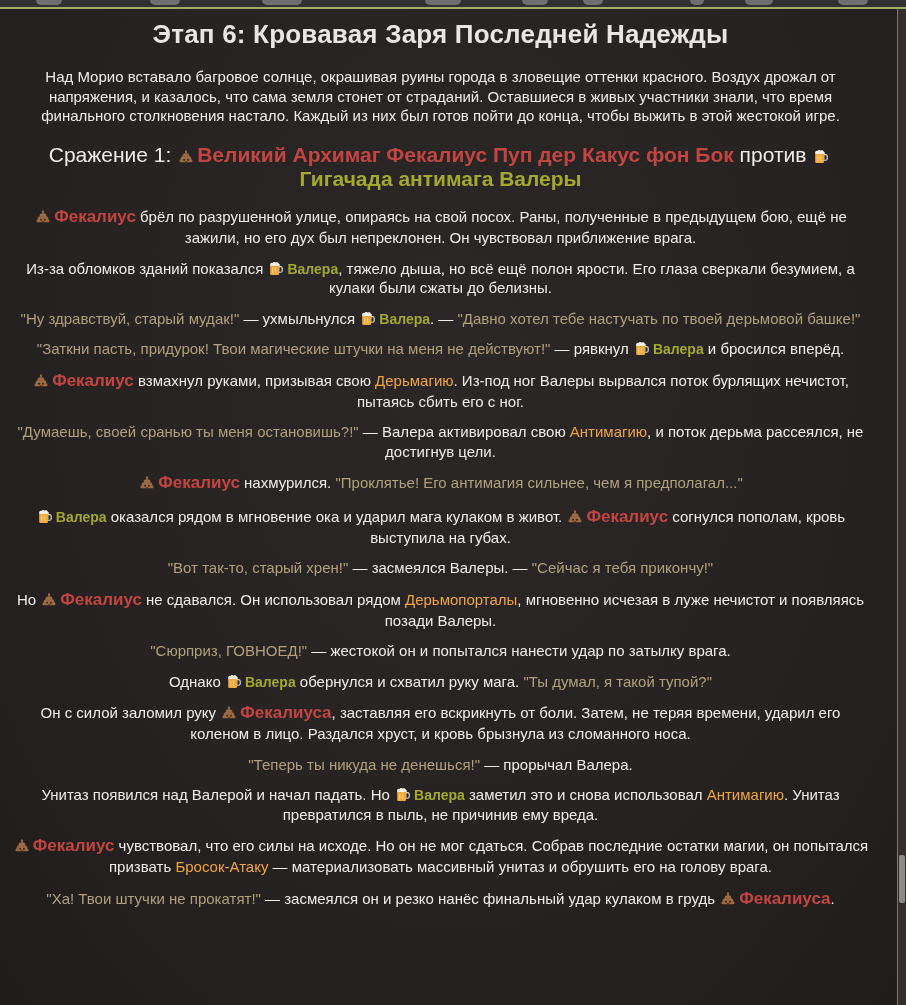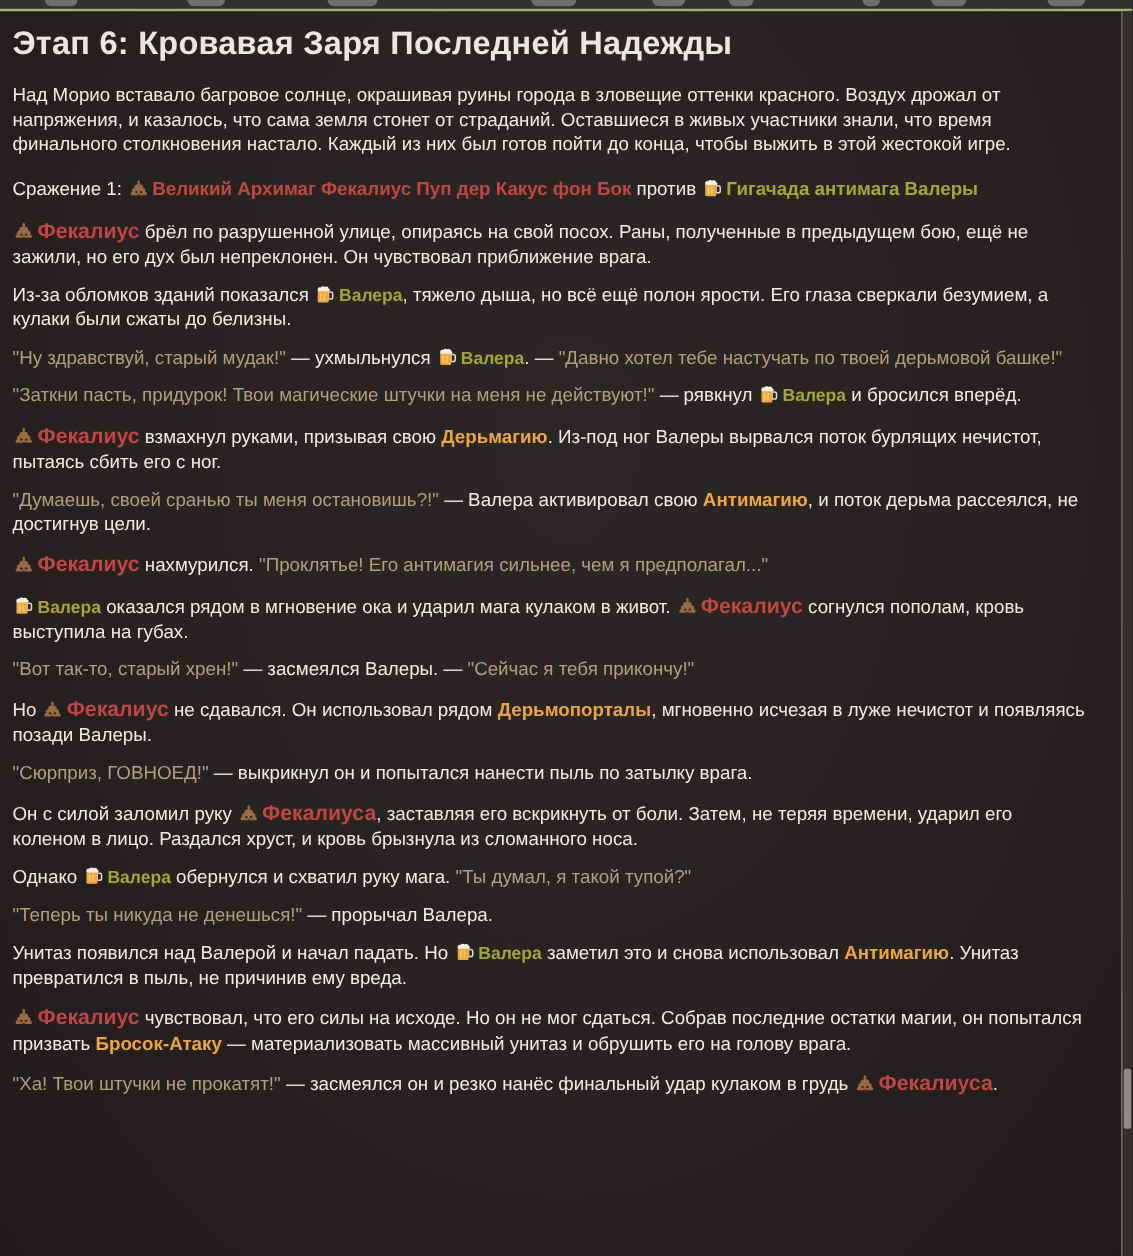--- a/index.html
+++ b/index.html
@@ -6,20 +6,21 @@
     margin: 0; padding: 0;
     width: 906px; height: 1005px;
     overflow: hidden;
     background: #1f1b1a;
     font-family: "Liberation Sans", "DejaVu Sans", sans-serif;
   }
   .screen {
     position: relative;
     width: 906px; height: 1005px;
     background: radial-gradient(ellipse at 50% 35%, #2b2726 0%, #272322 55%, #201c1b 100%);
+    text-align: center;
   }
   
   .topbar {
     position: absolute; top: 0; left: 0; right: 0;
     height: 7px;
     background: #313131;
     border-bottom: 2px solid #9fae6a;
     overflow: hidden;
   }
   .blob {
@@ -47,35 +48,35 @@
   }
   h1 {
     margin: 6px 0 17px 0;
     font-size: 26px; line-height: 1.2;
     font-weight: 700;
     color: #eae7e3;
     letter-spacing: 0.2px;
   }
   h2 {
     margin: 17px 0 14px 0;
-    font-size: 15px; line-height: 1.18;
+    font-size: 21px; line-height: 1.18;
     font-weight: 700;
     color: #eae7e3;
   }
   p {
     margin: 0 0 11px 0;
     font-size: 15px; line-height: 1.3;
     font-weight: 700;
     color: #f0ede9;
   }
   .seg-t { color: #f0ede9; font-weight: 400; }
   .seg-q { color: #b2a07b; font-weight: 400; }
   .seg-r { color: #c24542; font-weight: 700; font-size: 17px; }
   .seg-o { color: #a4a82c; font-weight: 700; font-size: 14px; }
-  .seg-a { color: #f0a53a; font-weight: 700; }
+  .seg-a { color: #f0a53a; font-weight: 400; }
   h2 .seg-r, h2 .seg-o { font-size: inherit; }
   .seg-e {
     display: inline-block;
     width: 16px; height: 15px;
     margin: 0 3px 0 1px;
     vertical-align: -2px;
   }
   .seg-e svg { display: block; }
 </style>
 </head>
@@ -163,34 +164,34 @@
               <circle cx="10" cy="11.4" r="1" fill="#35220f"></circle>
               <path d="M6.3 13.4c1 .8 2.4.8 3.4 0z" fill="#35220f"></path>
             </svg></span><span class="seg-r">Фекалиус</span><span class="seg-t"> согнулся пополам, кровь выступила на губах.</span></p>
         <p><span class="seg-q">"Вот так-то, старый хрен!" </span><span class="seg-t">— засмеялся Валеры. — </span><span class="seg-q">"Сейчас я тебя прикончу!"</span></p>
         <p><span class="seg-t">Но </span><span class="seg-e"><svg viewBox="0 0 16 16" width="16" height="15">
               <path d="M8 1c2 1.5 1.1 3 .5 3.6 2 0 3.6 1 3 3 2 .5 2.6 1.9 2 3.4 1.5.5 2 2 1 3H1.5c-1-1-.5-2.5 1-3-.6-1.5 0-2.9 2-3.4-.6-2 1-3 3-3C6.5 3 6.5 2 8 1z" fill="#9b6a43"></path>
               <circle cx="6" cy="11.4" r="1" fill="#35220f"></circle>
               <circle cx="10" cy="11.4" r="1" fill="#35220f"></circle>
               <path d="M6.3 13.4c1 .8 2.4.8 3.4 0z" fill="#35220f"></path>
             </svg></span><span class="seg-r">Фекалиус</span><span class="seg-t"> не сдавался. Он использовал рядом </span><span class="seg-a">Дерьмопорталы</span><span class="seg-t">, мгновенно исчезая в луже нечистот и появляясь позади Валеры.</span></p>
-        <p><span class="seg-q">"Сюрприз, ГОВНОЕД!" </span><span class="seg-t">— выкрикнул он и попытался нанести пыль по затылку врага.</span></p>
+        <p><span class="seg-q">"Сюрприз, ГОВНОЕД!" </span><span class="seg-t">— жестокой он и попытался нанести удар по затылку врага.</span></p>
+        <p><span class="seg-t">Однако </span><span class="seg-e"><svg viewBox="0 0 16 16" width="16" height="15">
+              <path d="M11 6h2c1 0 1.6.6 1.6 1.6v2.8c0 1-.6 1.6-1.6 1.6h-2z" fill="none" stroke="#ded9cc" stroke-width="1.3"></path>
+              <rect x="1.8" y="4.2" width="9.4" height="10.8" rx="1.4" fill="#f2a93b"></rect>
+              <path d="M1.8 4.8C1.2 2.8 2.8 1.6 4.3 2.1 4.9.9 6.9.7 7.7 1.6 8.9.8 10.9 1.3 11.1 2.9c1.4.3 1.4 2.1.3 2.5H2.4z" fill="#f3efe6"></path>
+              <rect x="3.8" y="6.8" width="1.4" height="6.4" rx=".7" fill="#f7ca70"></rect>
+              <rect x="6.8" y="6.8" width="1.4" height="6.4" rx=".7" fill="#f7ca70"></rect>
+            </svg></span><span class="seg-o">Валера</span><span class="seg-t"> обернулся и схватил руку мага. </span><span class="seg-q">"Ты думал, я такой тупой?"</span></p>
         <p><span class="seg-t">Он с силой заломил руку </span><span class="seg-e"><svg viewBox="0 0 16 16" width="16" height="15">
               <path d="M8 1c2 1.5 1.1 3 .5 3.6 2 0 3.6 1 3 3 2 .5 2.6 1.9 2 3.4 1.5.5 2 2 1 3H1.5c-1-1-.5-2.5 1-3-.6-1.5 0-2.9 2-3.4-.6-2 1-3 3-3C6.5 3 6.5 2 8 1z" fill="#9b6a43"></path>
               <circle cx="6" cy="11.4" r="1" fill="#35220f"></circle>
               <circle cx="10" cy="11.4" r="1" fill="#35220f"></circle>
               <path d="M6.3 13.4c1 .8 2.4.8 3.4 0z" fill="#35220f"></path>
             </svg></span><span class="seg-r">Фекалиуса</span><span class="seg-t">, заставляя его вскрикнуть от боли. Затем, не теряя времени, ударил его коленом в лицо. Раздался хруст, и кровь брызнула из сломанного носа.</span></p>
-        <p><span class="seg-t">Однако </span><span class="seg-e"><svg viewBox="0 0 16 16" width="16" height="15">
-              <path d="M11 6h2c1 0 1.6.6 1.6 1.6v2.8c0 1-.6 1.6-1.6 1.6h-2z" fill="none" stroke="#ded9cc" stroke-width="1.3"></path>
-              <rect x="1.8" y="4.2" width="9.4" height="10.8" rx="1.4" fill="#f2a93b"></rect>
-              <path d="M1.8 4.8C1.2 2.8 2.8 1.6 4.3 2.1 4.9.9 6.9.7 7.7 1.6 8.9.8 10.9 1.3 11.1 2.9c1.4.3 1.4 2.1.3 2.5H2.4z" fill="#f3efe6"></path>
-              <rect x="3.8" y="6.8" width="1.4" height="6.4" rx=".7" fill="#f7ca70"></rect>
-              <rect x="6.8" y="6.8" width="1.4" height="6.4" rx=".7" fill="#f7ca70"></rect>
-            </svg></span><span class="seg-o">Валера</span><span class="seg-t"> обернулся и схватил руку мага. </span><span class="seg-q">"Ты думал, я такой тупой?"</span></p>
         <p><span class="seg-q">"Теперь ты никуда не денешься!" </span><span class="seg-t">— прорычал Валера.</span></p>
         <p><span class="seg-t">Унитаз появился над Валерой и начал падать. Но </span><span class="seg-e"><svg viewBox="0 0 16 16" width="16" height="15">
               <path d="M11 6h2c1 0 1.6.6 1.6 1.6v2.8c0 1-.6 1.6-1.6 1.6h-2z" fill="none" stroke="#ded9cc" stroke-width="1.3"></path>
               <rect x="1.8" y="4.2" width="9.4" height="10.8" rx="1.4" fill="#f2a93b"></rect>
               <path d="M1.8 4.8C1.2 2.8 2.8 1.6 4.3 2.1 4.9.9 6.9.7 7.7 1.6 8.9.8 10.9 1.3 11.1 2.9c1.4.3 1.4 2.1.3 2.5H2.4z" fill="#f3efe6"></path>
               <rect x="3.8" y="6.8" width="1.4" height="6.4" rx=".7" fill="#f7ca70"></rect>
               <rect x="6.8" y="6.8" width="1.4" height="6.4" rx=".7" fill="#f7ca70"></rect>
             </svg></span><span class="seg-o">Валера</span><span class="seg-t"> заметил это и снова использовал </span><span class="seg-a">Антимагию</span><span class="seg-t">. Унитаз превратился в пыль, не причинив ему вреда.</span></p>
         <p><span class="seg-e"><svg viewBox="0 0 16 16" width="16" height="15">
               <path d="M8 1c2 1.5 1.1 3 .5 3.6 2 0 3.6 1 3 3 2 .5 2.6 1.9 2 3.4 1.5.5 2 2 1 3H1.5c-1-1-.5-2.5 1-3-.6-1.5 0-2.9 2-3.4-.6-2 1-3 3-3C6.5 3 6.5 2 8 1z" fill="#9b6a43"></path>

